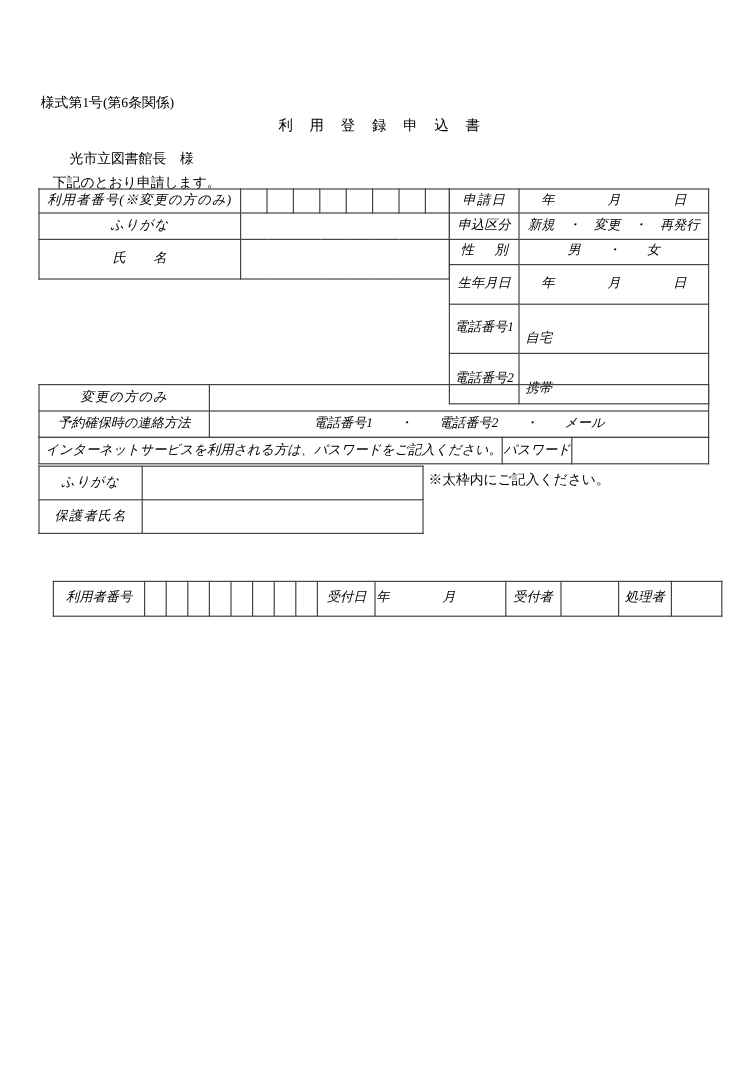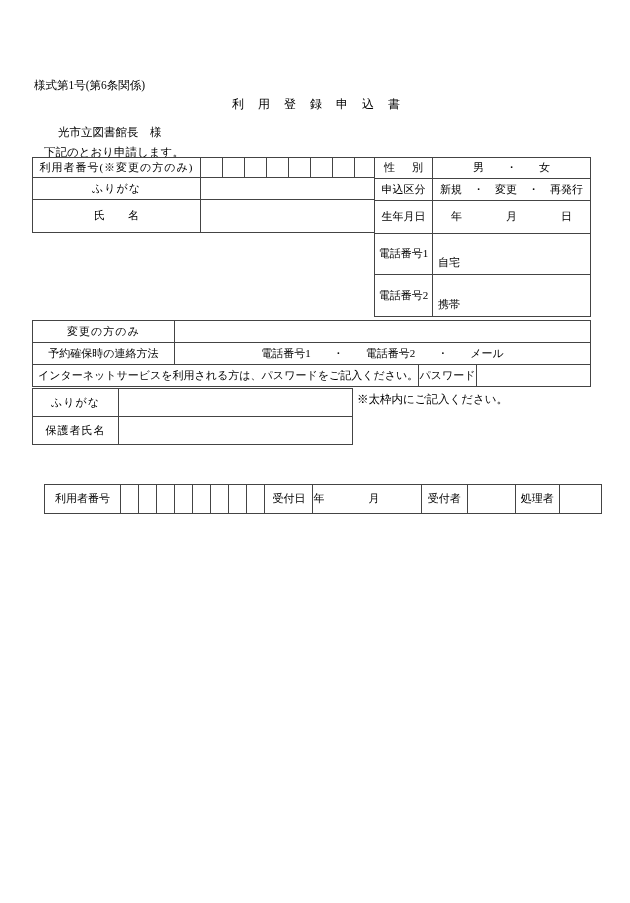--- a/index.html
+++ b/index.html
@@ -65,20 +65,21 @@
   }
   table.grid td {
     border: 0.7px solid #444;
     padding: 0;
     font-size: 11px;
     line-height: 1.25;
     vertical-align: middle;
     text-align: center;
     white-space: nowrap;
     overflow: hidden;
+    font-style: italic;
   }
   .outer-thick {
     border: 1.6px solid #111 !important;
   }
 
   
   .sp1 { letter-spacing: 1px; }
   .sp2 { letter-spacing: 6px; padding-left: 6px !important; }
   .sp3 { letter-spacing: 3px; padding-left: 3px !important; }
   .left { text-align: left; padding-left: 5px !important; }
@@ -231,29 +232,33 @@
   </tbody>
     </table>
 
   <table class="grid outer-thick" id="main-right">
     <colgroup>
       <col style="width:58px">
       <col style="width:158px">
     </colgroup>
 
     <tbody>
+        <tr>
+      <td style="height:19px" class="sp1">申請日</td>
+      <td>年　　　　月　　　　日</td>
+    </tr>
+
+    <tr>
+      <td style="height:21px">申込区分</td>
+      <td>新規　・　変更　・　再発行</td>
+    </tr>
 
     <tr>
       <td style="height:20px" class="sp3">性　別</td>
       <td>男　　・　　女</td>
-    </tr>
-
-    <tr>
-      <td style="height:21px">申込区分</td>
-      <td>新規　・　変更　・　再発行</td>
     </tr>
 
     <tr>
       <td style="height:32px">生年月日</td>
       <td>年　　　　月　　　　日</td>
     </tr>
 
     <tr>
       <td style="height:40px" class="tiny">電話番号1</td>
       <td>

